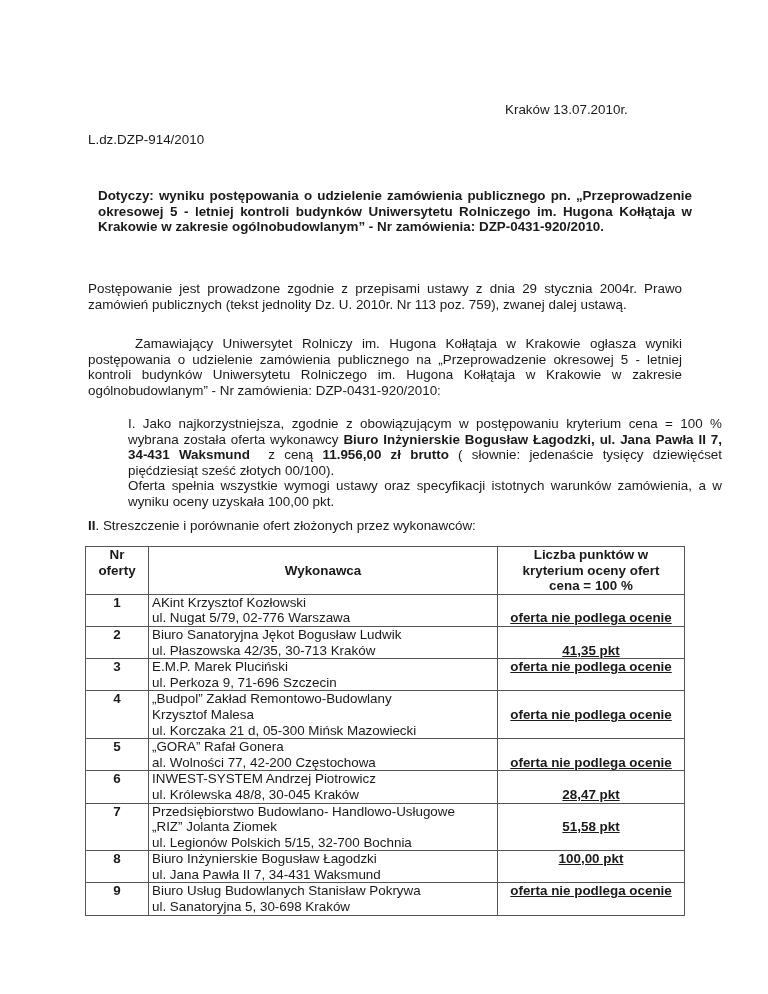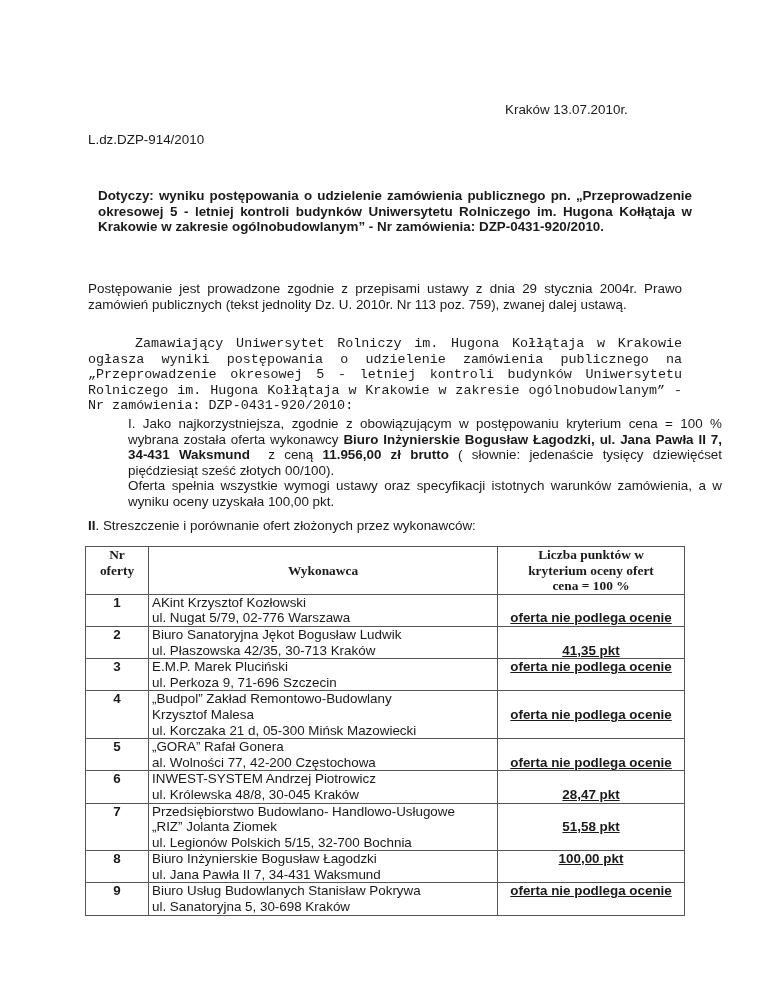--- a/index.html
+++ b/index.html
@@ -41,21 +41,21 @@
       left: 88px;
       width: 594px;
       text-align: justify;
     }
     .subject {
       top: 172px;
       font-weight: bold;
       margin-left: 10px;
     }
     .legal { top: 265px; }
-    .announce { top: 320px; text-indent: 47px; font-family: Liberation Mono, monospace; }
+    .announce { top: 320px; text-indent: 47px; }
     .section1 { top: 400px; margin-left: 40px; }
     .section1 p { margin: 0; }
     .section2-heading {
       left: 88px; top: 502px;
       white-space: nowrap;
     }
     b { font-weight: bold; }
 
     table.offers {
       position: absolute;
@@ -73,21 +73,21 @@
       line-height: 15.6px;
     }
     table.offers th {
       font-weight: bold;
       text-align: center;
       vertical-align: middle;
     }
     col.c1 { width: 63px; }
     col.c2 { width: 349px; }
     col.c3 { width: 187px; }
-    .hdr-row th { height: 44px; font-family: Liberation Serif, serif; }
+    .hdr-row th { height: 44px; }
     .hdr-nr { vertical-align: top !important; }
     .hdr-score { vertical-align: top !important; }
     td.nr {
       text-align: center;
       font-weight: bold;
     }
     td.bidder { padding-left: 5px; }
     td.score {
       text-align: center;
       font-weight: bold;

